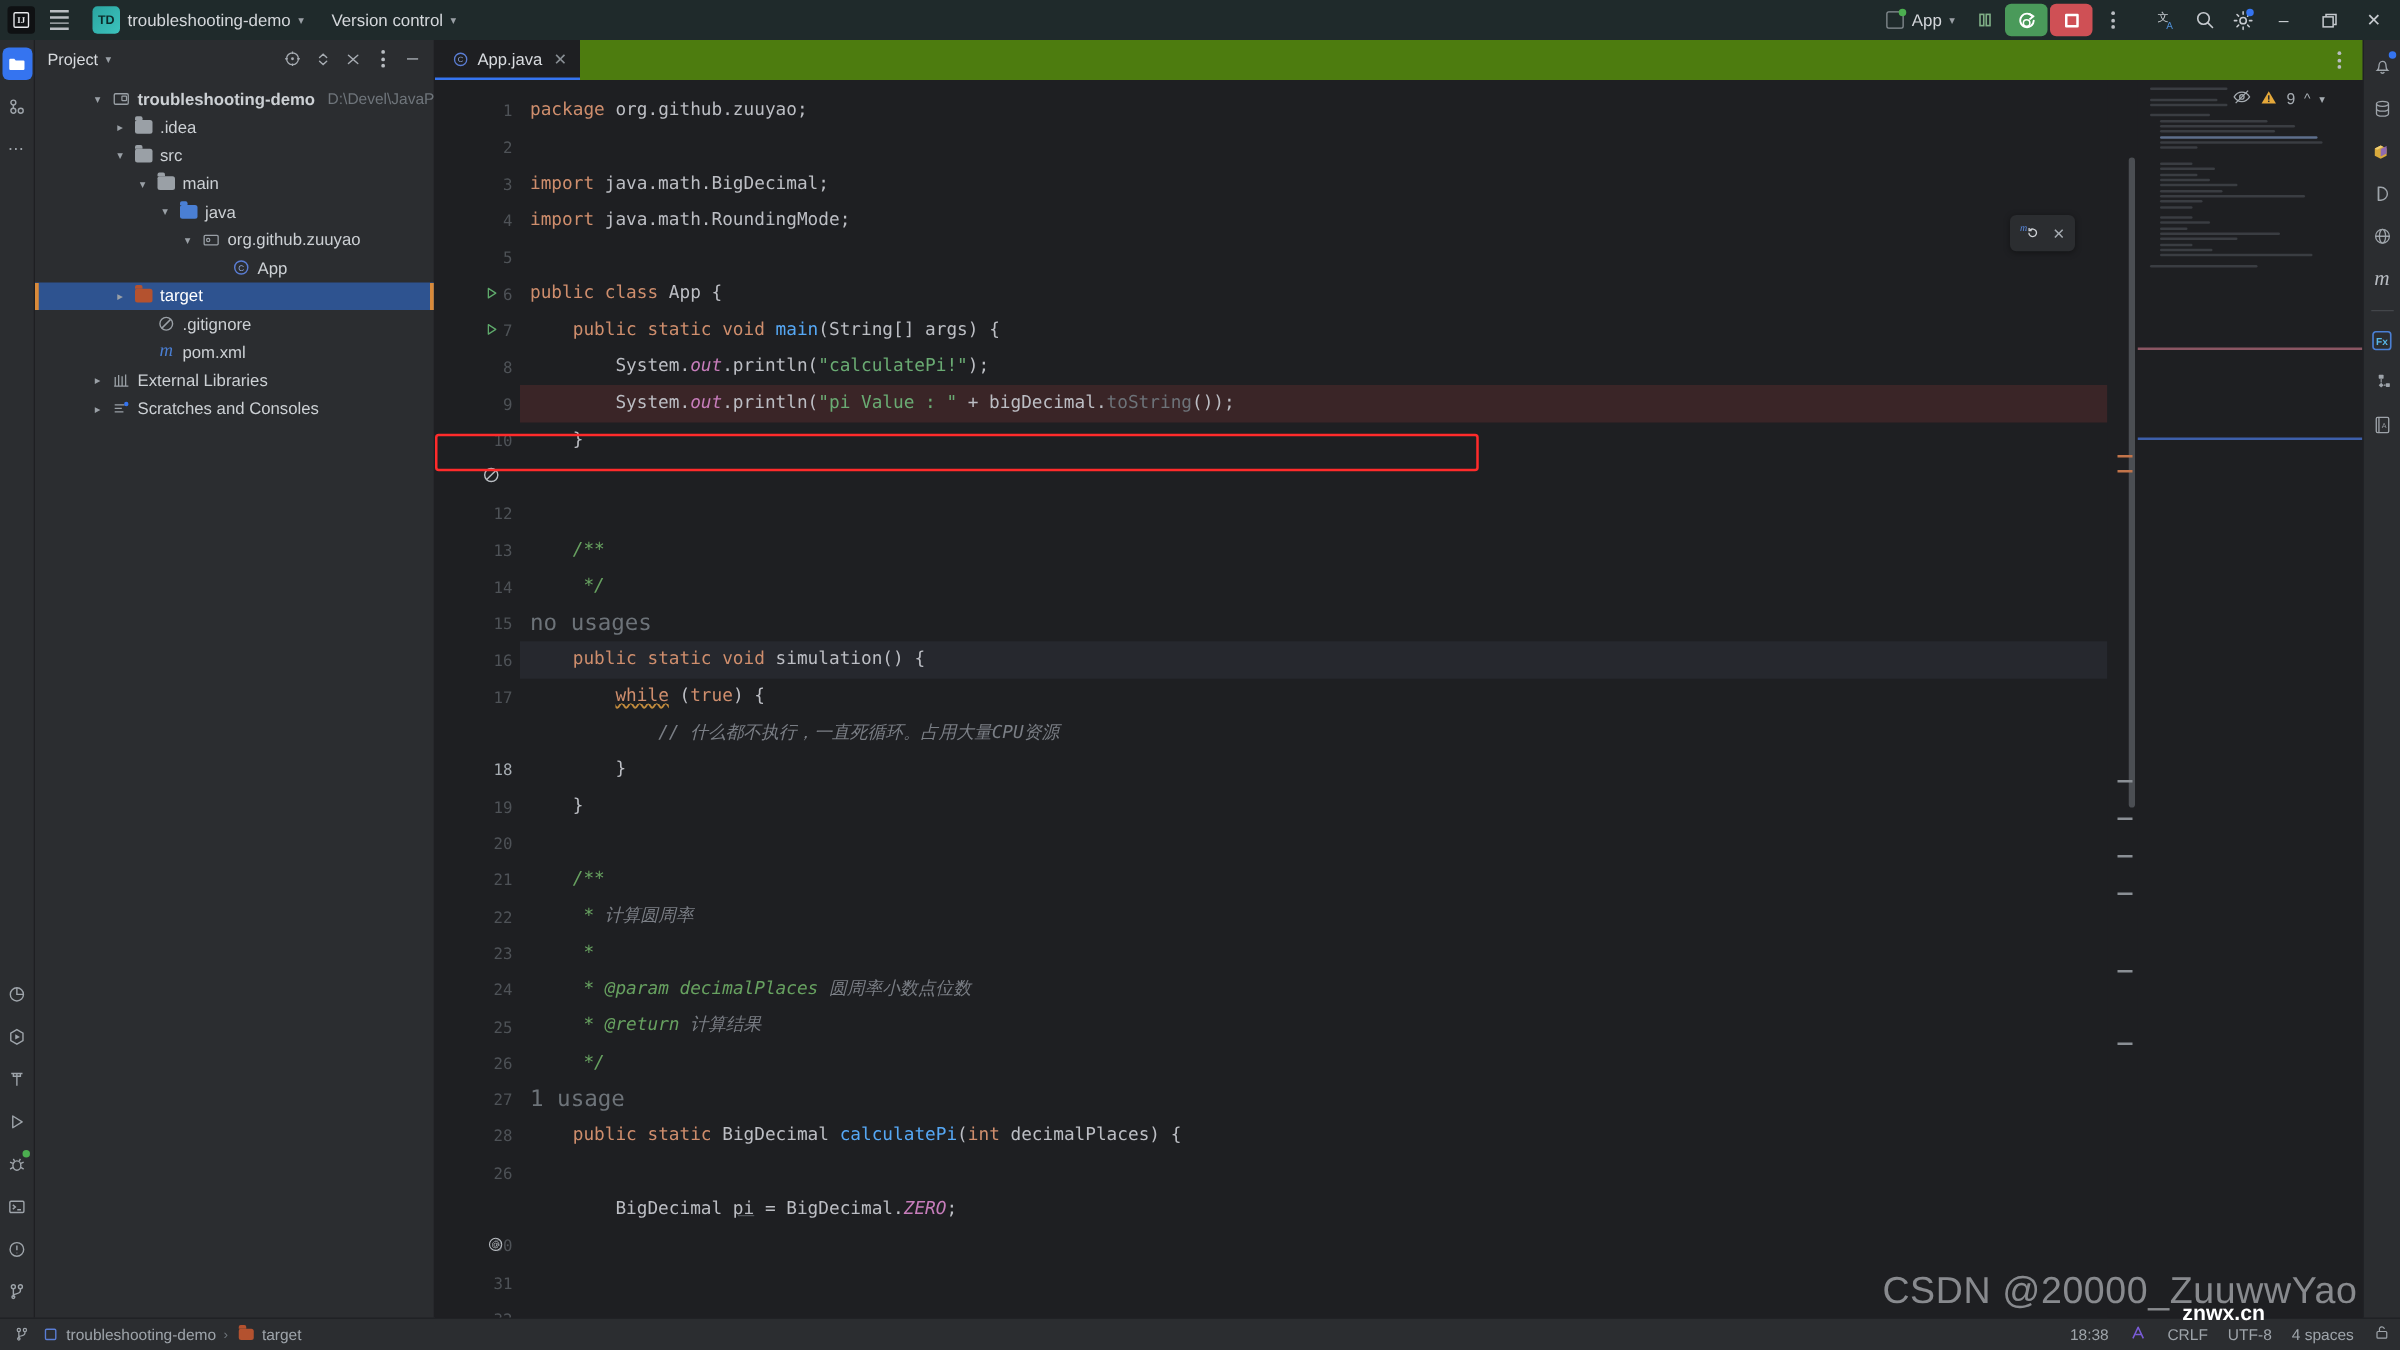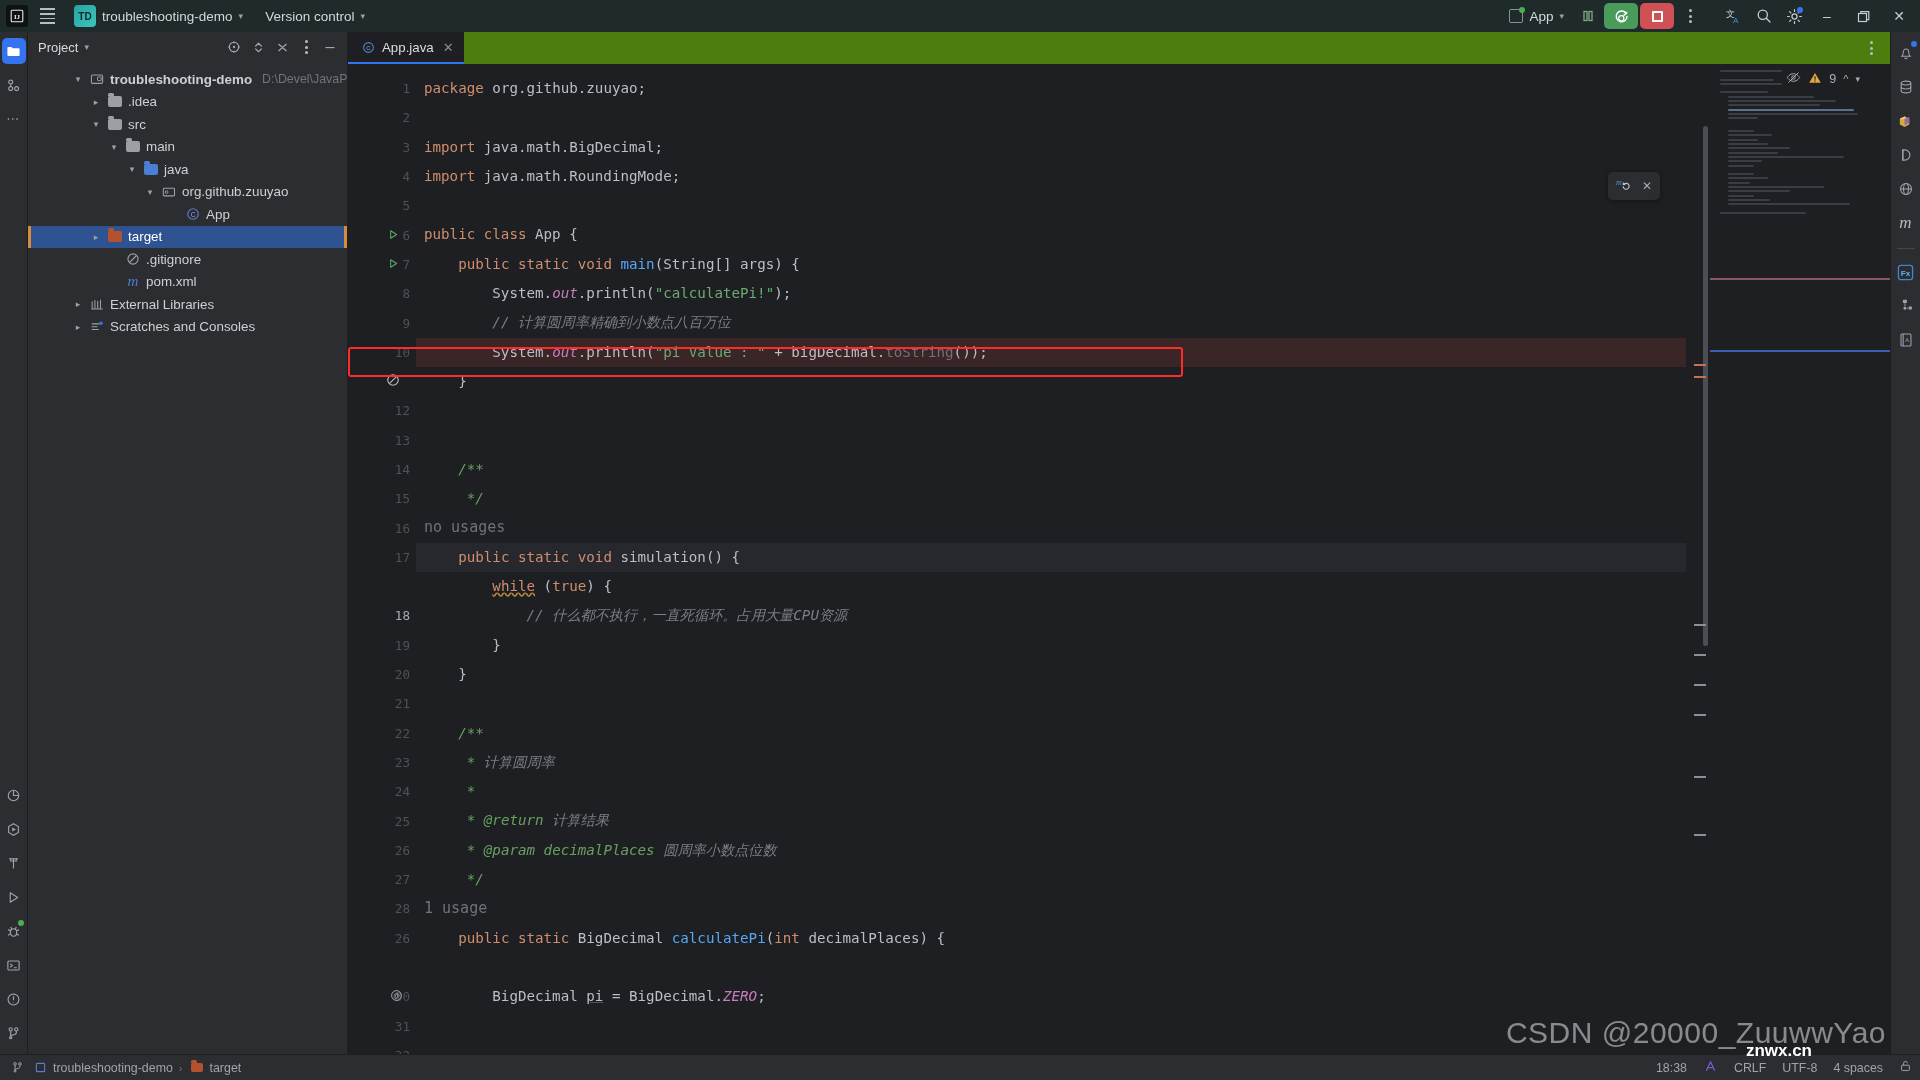--- a/index.html
+++ b/index.html
@@ -90,21 +90,21 @@
     padding-right:6px; font-size:12.6px; color:#4e5257; position:relative;}
   .gutter .gl.cur{ color:#a6acb2; }
   .gmark{ position:absolute; left:40px; }
   .code{ flex:1; padding-top:10px; font-family:"DejaVu Sans Mono", monospace;
     font-size:14.2px; position:relative; min-width:0; overflow:hidden;}
   .cl{ height:29.3px; line-height:29.3px; white-space:pre; padding-left:8px;
     color:#bcbec4; }
   .cl.caretline{ background:#26282e; }
   .cl.errline{ background:#3a2527; }
   .hintline{ height:29.3px; line-height:29.3px; padding-left:8px;
-    font-size:15px; color:#6d7379; font-family:"DejaVu Sans Mono",monospace;}
+    font-size:18px; color:#6d7379; font-family:"DejaVu Sans Mono",monospace;}
 
   
   .kw{ color:#cf8e6d; }
   .str{ color:#6aab73; }
   .num{ color:#2aacb8; }
   .cmt{ color:#7a7e85; font-style:italic;}
   .cmt-tag{ color:#67a160; font-style:italic;}
   .fn{ color:#56a8f5; }
   .fld{ color:#c77dbb; font-style:italic;}
   .meth-it{ color:#bcbec4; font-style:italic;}
@@ -605,39 +605,38 @@
         </div>
       <div class="code" id="code">
           <div class="cl"><span class="kw">package</span> org.github.zuuyao;</div>
           <div class="cl">&nbsp;</div>
           <div class="cl"><span class="kw">import</span> java.math.BigDecimal;</div>
           <div class="cl"><span class="kw">import</span> java.math.RoundingMode;</div>
           <div class="cl">&nbsp;</div>
           <div class="cl"><span class="kw">public class</span> App {</div>
           <div class="cl">    <span class="kw">public static void</span> <span class="fn">main</span>(String[] args) {</div>
           <div class="cl">        System.<span class="fld">out</span>.println(<span class="str">"calculatePi!"</span>);</div>
-          <div class="cl">        <span class="cmt">// 计算圆周率精确到小数点八百万位</span></div>
           <div class="cl errline">        System.<span class="fld">out</span>.println(<span class="str">"pi Value : "</span> + bigDecimal.<span class="greyed">toString</span>());</div>
           <div class="cl">    }</div>
           <div class="cl">&nbsp;</div>
           <div class="cl">&nbsp;</div>
           <div class="cl">    <span class="cmt-tag">/**</span></div>
           <div class="cl">     <span class="cmt-tag">*/</span></div>
           <div class="hintline">no usages</div>
           <div class="cl caretline">    <span class="kw">public static void</span> simulation() {</div>
           <div class="cl">        <span class="kw wavy">while</span> (<span class="kw">true</span>) {</div>
           <div class="cl">            <span class="cmt">// 什么都不执行，一直死循环。占用大量CPU资源</span></div>
           <div class="cl">        }</div>
           <div class="cl">    }</div>
           <div class="cl">&nbsp;</div>
           <div class="cl">    <span class="cmt-tag">/**</span></div>
           <div class="cl">     <span class="cmt-tag">*</span> <span class="cmt">计算圆周率</span></div>
           <div class="cl">     <span class="cmt-tag">*</span></div>
+          <div class="cl">     <span class="cmt-tag">* @param decimalPlaces</span> <span class="cmt">圆周率小数点位数</span></div>
           <div class="cl">     <span class="cmt-tag">* @return</span> <span class="cmt">计算结果</span></div>
-          <div class="cl">     <span class="cmt-tag">* @param decimalPlaces</span> <span class="cmt">圆周率小数点位数</span></div>
           <div class="cl">     <span class="cmt-tag">*/</span></div>
           <div class="hintline">1 usage</div>
           <div class="cl">    <span class="kw">public static</span> BigDecimal <span class="fn">calculatePi</span>(<span class="kw">int</span> decimalPlaces) {</div>
           <div class="cl">&nbsp;</div>
           <div class="cl">        BigDecimal <span class="uline">pi</span> = BigDecimal.<span class="fld">ZERO</span>;</div>
         </div>
 
       <div class="redbox" style="left:0px; top:283px; width:835px; height:30px;"></div>
 
       <div class="insp-widget">

